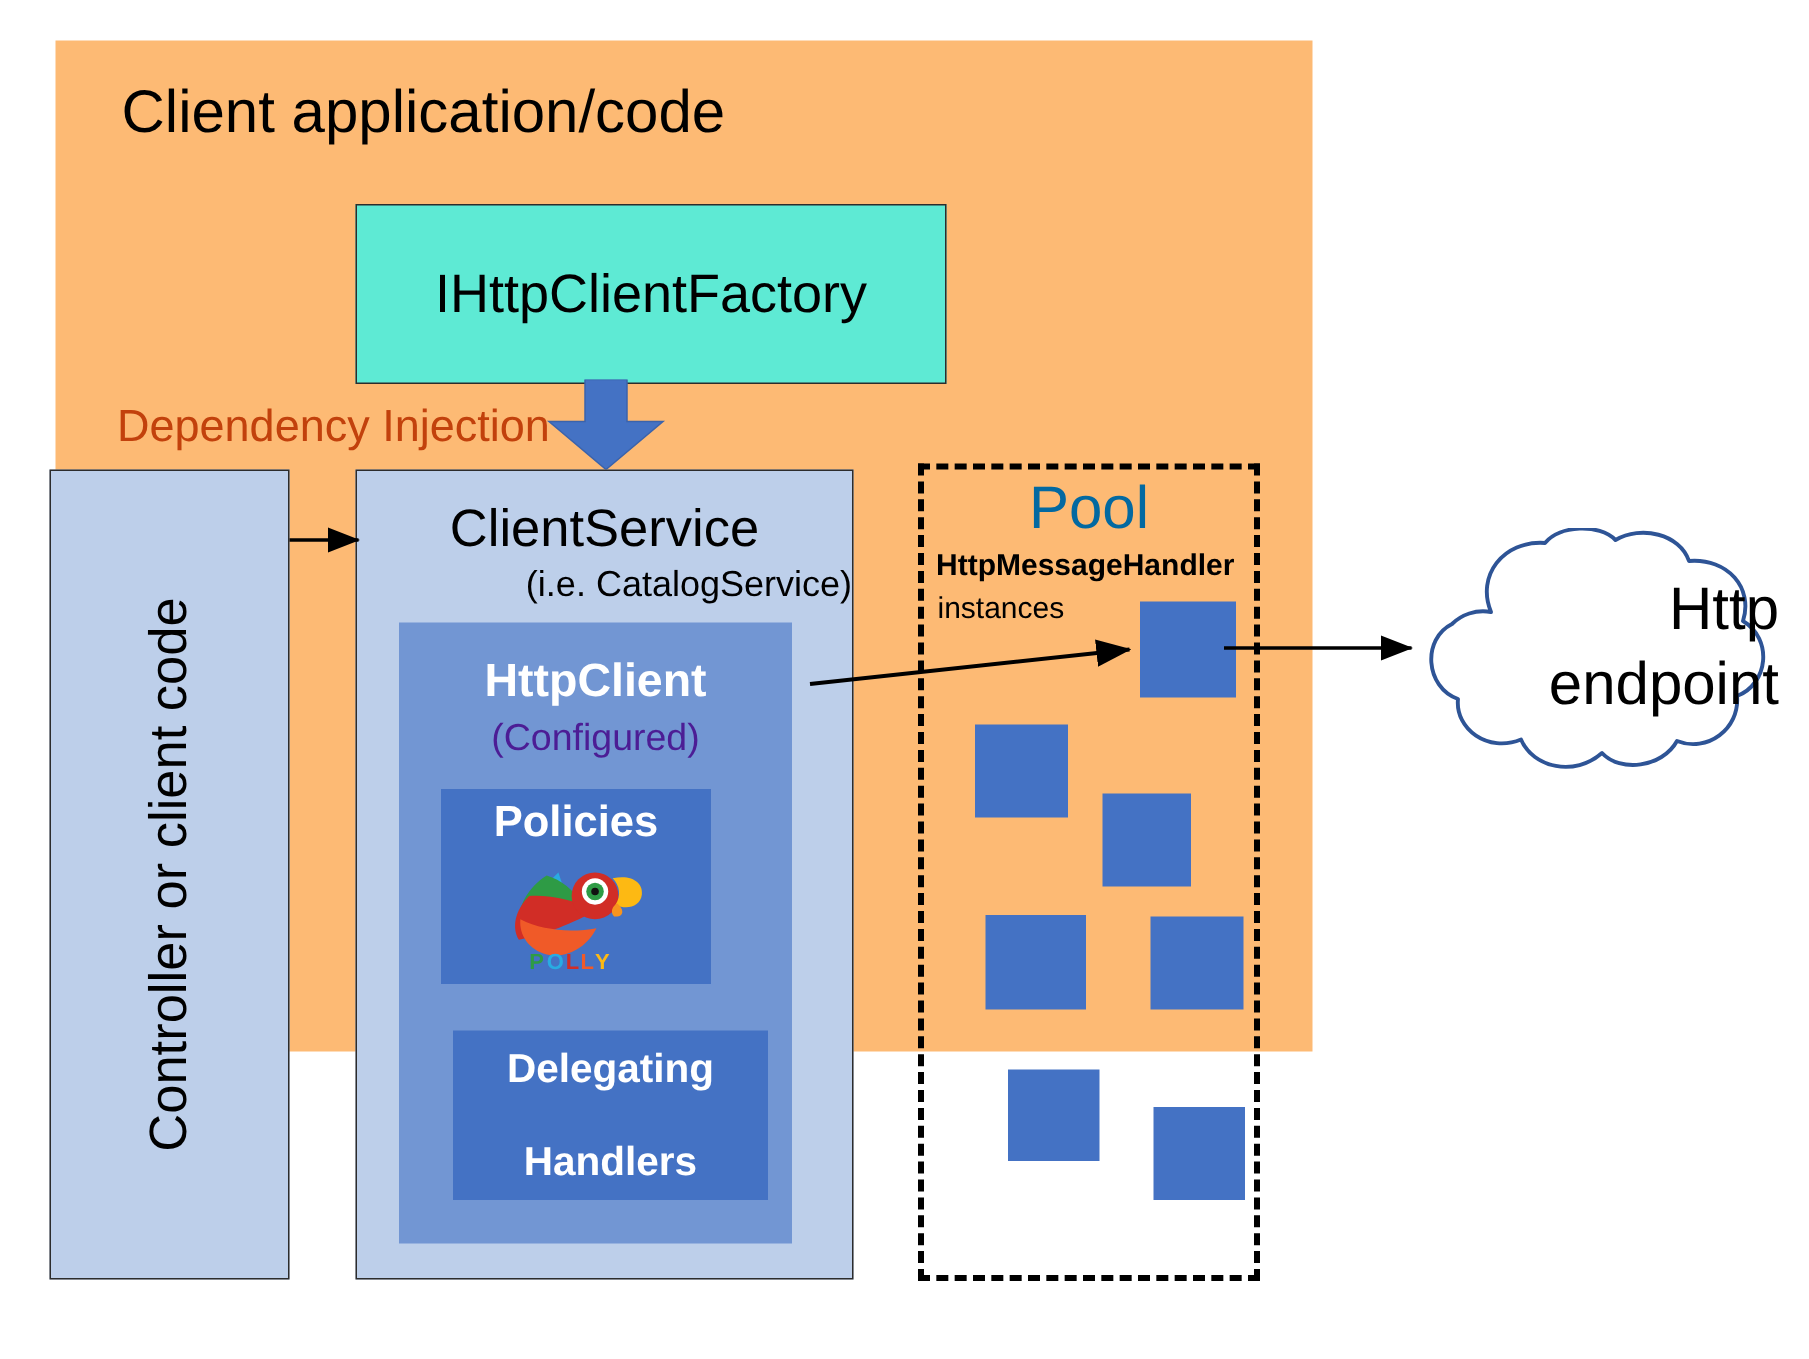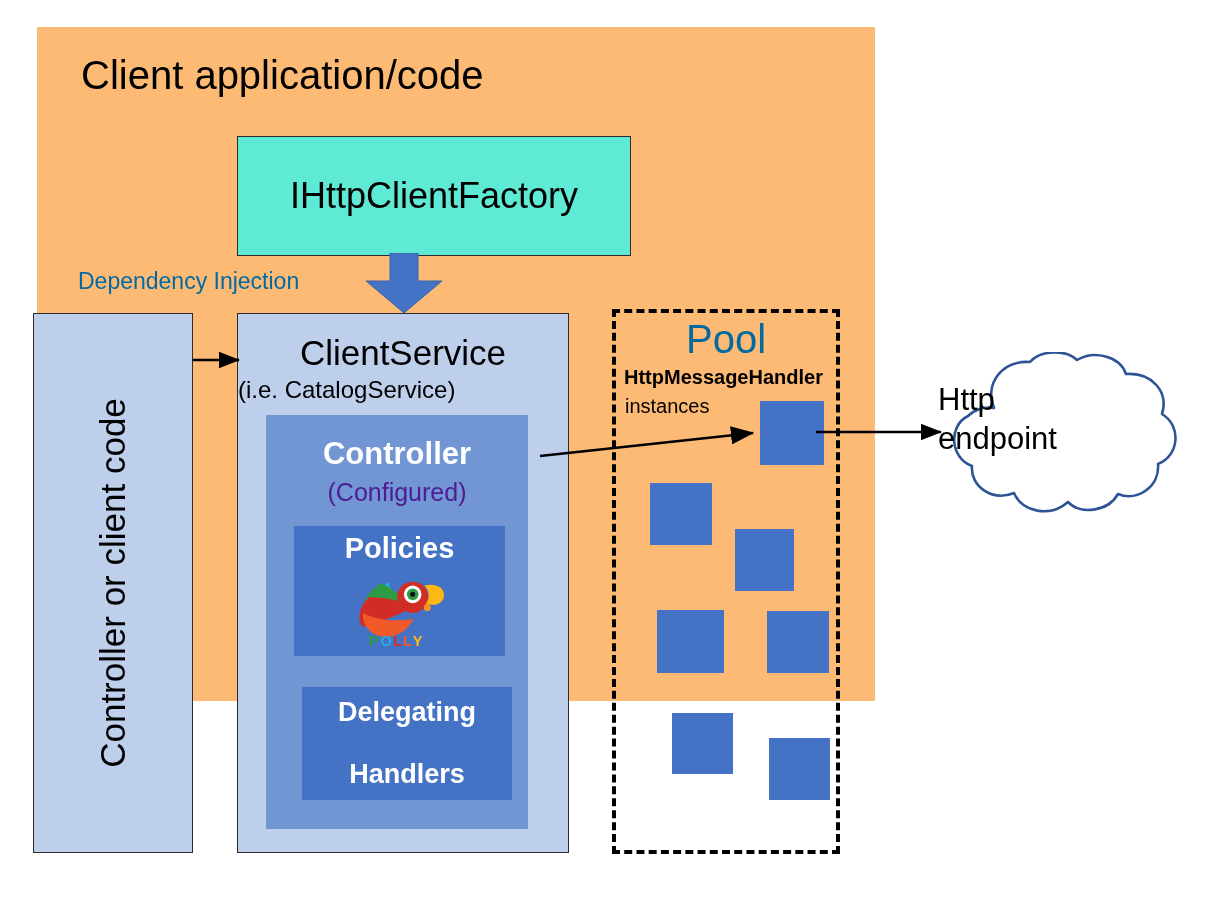--- a/index.html
+++ b/index.html
@@ -61,22 +61,22 @@
     font-size: 36px;
     color: #000000;
     white-space: nowrap;
   }
 
   
   .di-label {
     position: absolute;
     left: 78px;
     top: 268px;
-    font-size: 23px;
-    color: #0369a1;
+    font-size: 30px;
+    color: #c2410c;
     white-space: nowrap;
   }
 
   
   .di-arrow {
     position: absolute;
     left: 364px;
     top: 253px;
     width: 80px;
     height: 62px;
@@ -122,21 +122,21 @@
     text-align: center;
     font-size: 35px;
     color: #000000;
     white-space: nowrap;
   }
   .cs-subtitle {
     position: absolute;
     left: 0;
     right: 0;
     top: 62px;
-    text-align: left;
+    text-align: right;
     font-size: 24px;
     color: #000000;
     white-space: nowrap;
   }
 
   
   .httpclient-box {
     position: absolute;
     left: 28px;
     top: 101px;
@@ -162,21 +162,21 @@
     font-size: 25px;
     color: #4c1d95;
     white-space: nowrap;
   }
 
   
   .policies-box {
     position: absolute;
     left: 28px;
     top: 111px;
-    width: 211px;
+    width: 180px;
     height: 130px;
     background: #4472C4;
   }
   .policies-title {
     position: absolute;
     left: 0; right: 0;
     top: 6px;
     text-align: center;
     font-size: 29px;
     font-weight: bold;
@@ -260,22 +260,22 @@
     position: absolute;
     left: 938px;
     top: 352px;
     width: 248px;
     height: 170px;
   }
   .cloud-label {
     position: absolute;
     left: 0; right: 0;
     top: 29px;
-    text-align: left;
-    font-size: 31px;
+    text-align: right;
+    font-size: 40px;
     color: #000000;
     line-height: 1.25;
     white-space: nowrap;
   }
 
   
   .connectors {
     position: absolute;
     left: 0; top: 0;
     width: 1206px;
@@ -304,21 +304,21 @@
 
   <div class="controller-box">
     <span class="controller-label">Controller or client code</span>
   </div>
 
   <div class="clientservice-box">
     <div class="cs-title">ClientService</div>
     <div class="cs-subtitle">(i.e. CatalogService)</div>
 
     <div class="httpclient-box">
-      <div class="hc-title">Controller</div>
+      <div class="hc-title">HttpClient</div>
       <div class="hc-subtitle">(Configured)</div>
 
       <div class="policies-box">
         <div class="policies-title">Policies</div>
 
         <svg class="polly-logo" viewBox="0 0 100 84">
 
           <path d="M38 14 C30 21 25 31 23 40 C28 33 34 27 41 23 Z" fill="#29ABE2"></path>
 
           <path d="M30 16 C17 24 10 38 11 49 C24 44 42 38 55 35 C48 26 40 19 30 16 Z" fill="#2E9B45"></path>

